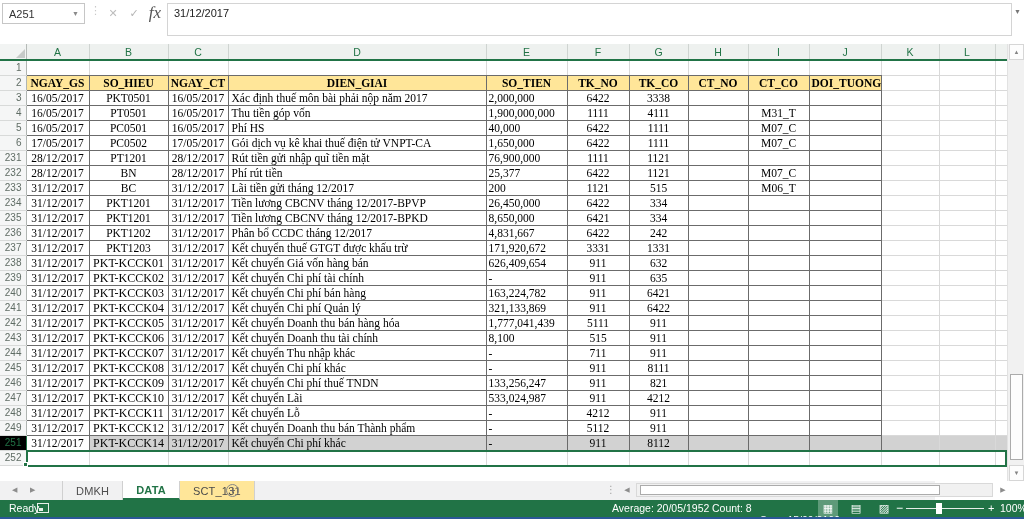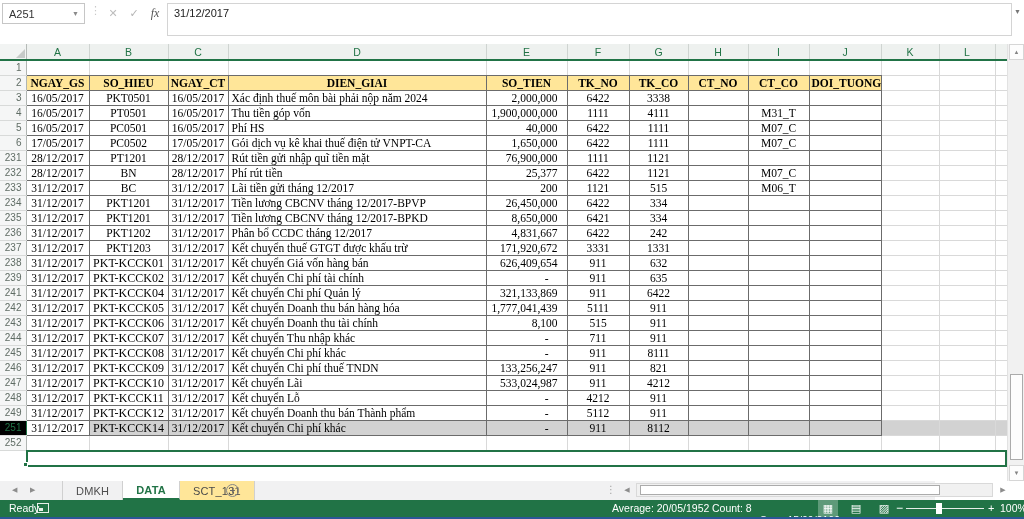--- a/index.html
+++ b/index.html
@@ -9,21 +9,21 @@
   
   #topbar { position:absolute; left:0; top:0; width:1024px; height:44px; background:#fff; }
   #namebox { position:absolute; left:2px; top:3px; width:83px; height:21px;
     border:1px solid #c6c6c6; background:#fff; display:flex; align-items:center;
     font-size:11px; color:#333; padding-left:6px; }
   #namebox .dd { margin-left:auto; padding:0 5px; color:#8a8a8a; font-size:7px; }
   #fbdots { position:absolute; left:90px; top:4px; color:#c9c9c9; font-size:11px; letter-spacing:0; }
   .fbtn { position:absolute; top:4px; width:18px; height:18px; text-align:center; line-height:18px; font-size:11px; }
   #btn-x { left:104px; color:#bdbdbd; }
   #btn-check { left:125px; color:#b3b3b3; }
-  #btn-fx { left:146px; color:#555; font-family:"Liberation Serif",serif; font-style:italic; font-size:12px; }
+  #btn-fx { left:146px; color:#555; font-family:"Liberation Serif",serif; font-style:italic; font-size:17px; }
   #formulabox { position:absolute; left:167px; top:3px; width:845px; height:33px;
     border:1px solid #d4d4d4; background:#fff; font-size:11px; color:#222;
     padding:3px 0 0 6px; }
   #fb-expand { position:absolute; right:3px; top:8px; color:#777; font-size:7px; }
 
   
   #gridwrap { position:absolute; left:0; top:44px; width:1007px; height:437px; overflow:hidden; background:#fff; }
   table { border-collapse:collapse; table-layout:fixed; width:1007px; }
   th,td { overflow:hidden; white-space:nowrap; }
   th.colhdr { height:16px; background:#eef1ef; color:#217346; font-weight:normal;
@@ -36,21 +36,21 @@
   td.rh { font-family:"Liberation Sans",sans-serif; font-size:10px; color:#5f6c64;
     background:#f5f6f6; text-align:right; padding-right:4px;
     border-right:1px solid #b0b5b2; border-bottom:1px solid #d8dad9; }
   td.rh.selhdr { background:#000000; color:#217346; border-right:1px solid #217346; }
   td.t { border-right:1px solid #6b6b6b; border-bottom:1px solid #6b6b6b; }
   td.g { border-right:1px solid #d9d9d9; border-bottom:1px solid #d9d9d9; }
   td.b1 { border-bottom:1px solid #6b6b6b; }
   td.hdr { background:#ffe699; font-weight:bold; text-align:center; }
   td.a-c { text-align:center; padding:0 1px; }
   td.a-l { text-align:left; padding-left:3px; }
-  td.a-r { text-align:right; padding-right:9px; }
+  td.a-r { padding-right:9px; }
   td.dash { padding-right:18px; }
   td.sm { font-size:12px; }
   td.sel { background:#d2d2d2; }
   td.act { background:#fff; }
 
   #selbox { position:absolute; left:26px; top:450px; width:981px; height:17px;
     border:2px solid #217346; pointer-events:none; }
   #fillhandle { position:absolute; left:23px; top:462px; width:5px; height:5px;
     background:#217346; border:1px solid #fff; pointer-events:none; }
 
@@ -193,21 +193,21 @@
           <td class="t hdr">DOI_TUONG</td>
           <td class="g"></td>
           <td class="g"></td>
           <td class="g"></td>
         </tr>
         <tr>
           <td class="rh">3</td>
           <td class="t a-c">16/05/2017</td>
           <td class="t a-c">PKT0501</td>
           <td class="t a-c">16/05/2017</td>
-          <td class="t a-l">Xác định thuế môn bài phải nộp năm 2024</td>
+          <td class="t a-l">Xác định thuế môn bài phải nộp năm 2017</td>
           <td class="t a-r">2,000,000</td>
           <td class="t a-c">6422</td>
           <td class="t a-c">3338</td>
           <td class="t a-c"></td>
           <td class="t a-c"></td>
           <td class="t a-l"></td>
           <td class="g"></td>
           <td class="g"></td>
           <td class="g"></td>
         </tr>
@@ -389,20 +389,36 @@
         </tr>
         <tr>
           <td class="rh">239</td>
           <td class="t a-c">31/12/2017</td>
           <td class="t a-c sm">PKT-KCCK02</td>
           <td class="t a-c">31/12/2017</td>
           <td class="t a-l">Kết chuyển Chi phí tài chính</td>
           <td class="t a-r dash">-</td>
           <td class="t a-c">911</td>
           <td class="t a-c">635</td>
+          <td class="t a-c"></td>
+          <td class="t a-c"></td>
+          <td class="t a-l"></td>
+          <td class="g"></td>
+          <td class="g"></td>
+          <td class="g"></td>
+        </tr>
+        <tr>
+          <td class="rh">240</td>
+          <td class="t a-c">31/12/2017</td>
+          <td class="t a-c sm">PKT-KCCK03</td>
+          <td class="t a-c">31/12/2017</td>
+          <td class="t a-l">Kết chuyển Chi phí bán hàng</td>
+          <td class="t a-r">163,224,782</td>
+          <td class="t a-c">911</td>
+          <td class="t a-c">6421</td>
           <td class="t a-c"></td>
           <td class="t a-c"></td>
           <td class="t a-l"></td>
           <td class="g"></td>
           <td class="g"></td>
           <td class="g"></td>
         </tr>
         <tr>
           <td class="rh">241</td>
           <td class="t a-c">31/12/2017</td>

